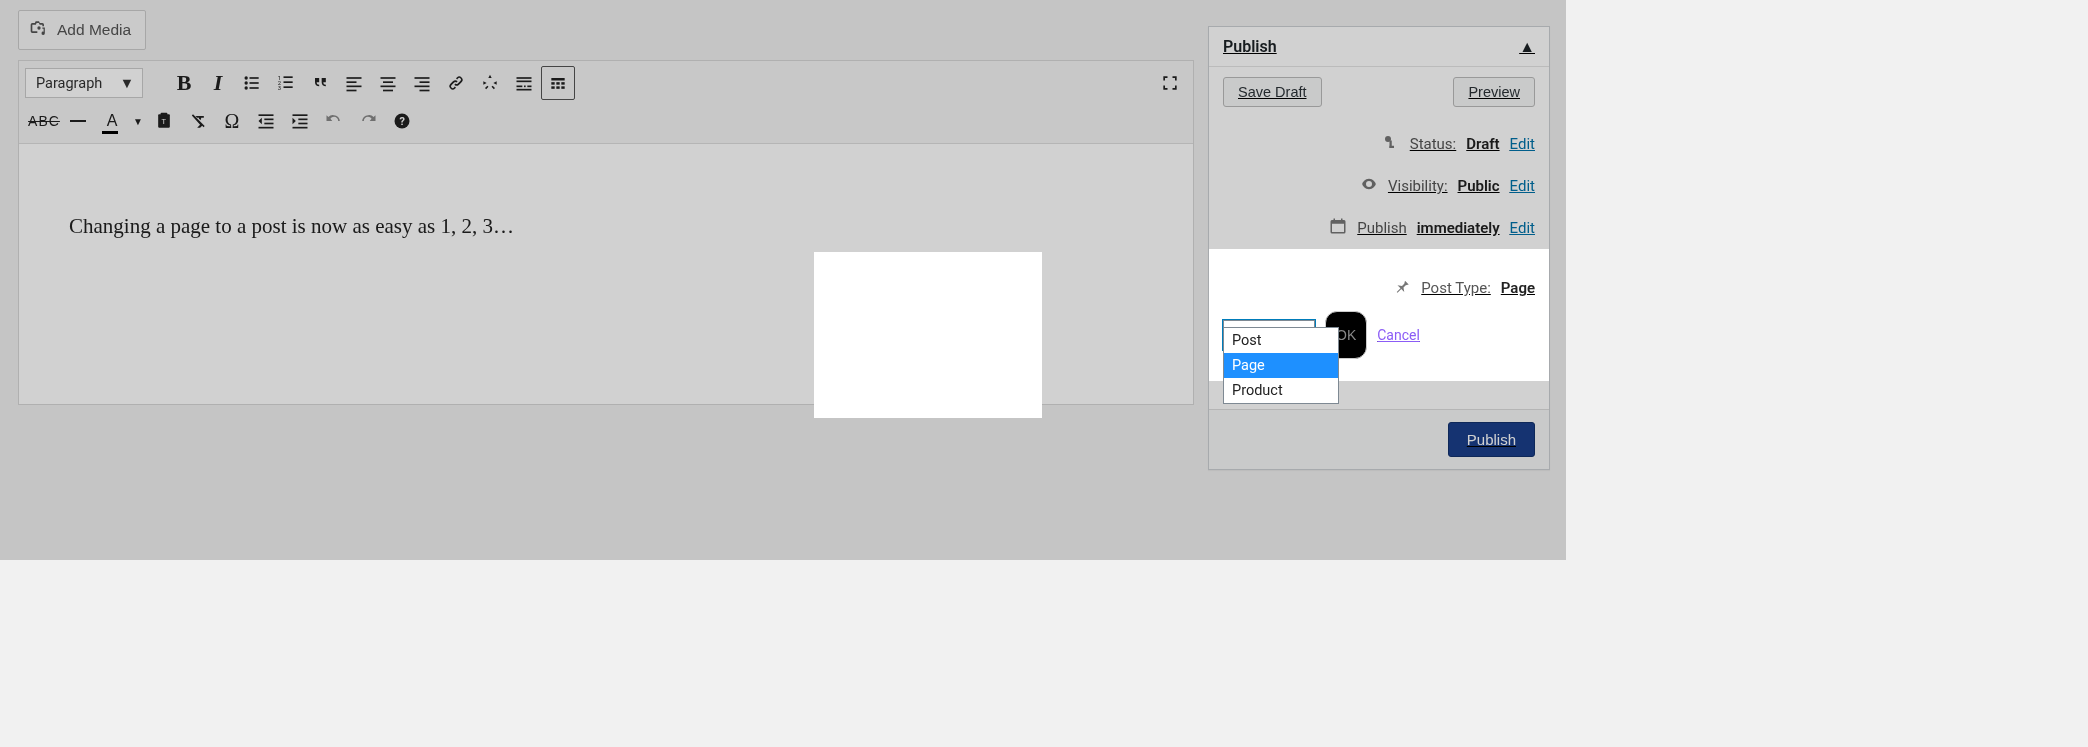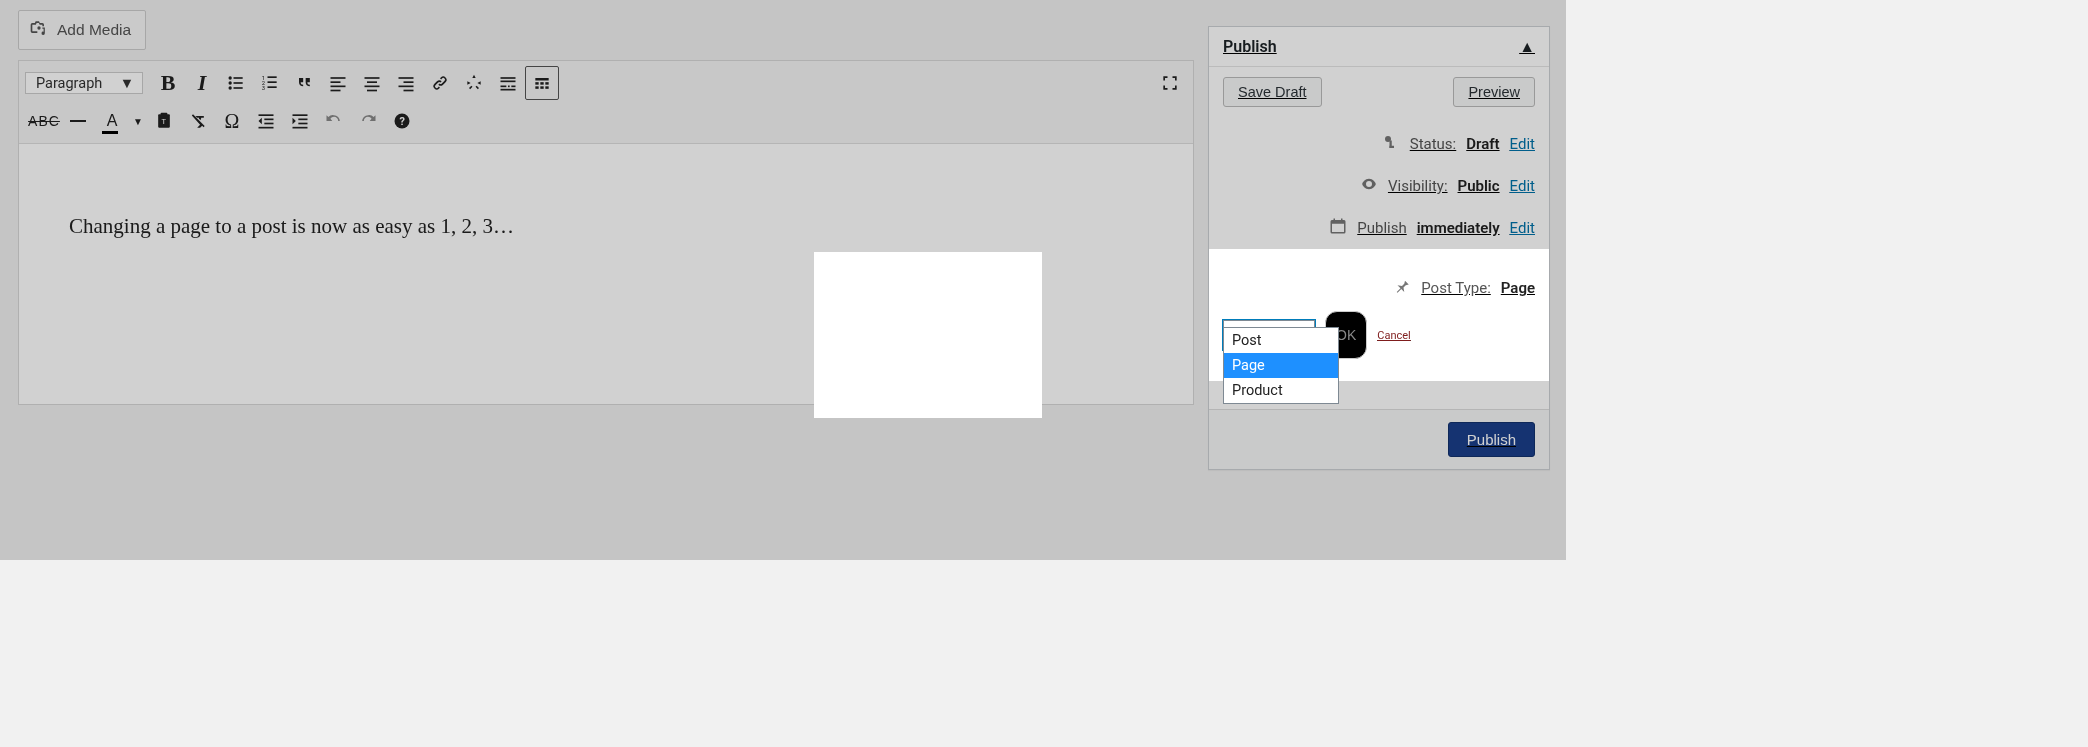--- a/index.html
+++ b/index.html
@@ -85,27 +85,27 @@
     display: flex;
     flex-wrap: wrap;
     align-items: center;
     row-gap: 4px;
   }
   .format-select {
     display: flex;
     align-items: center;
     justify-content: space-between;
     width: 118px;
-    height: 22px;
+    height: 30px;
     padding: 0 8px 0 10px;
     border: 1px solid #ccc;
     background: #fff;
     font-size: 14.5px;
     color: #333;
-    margin-right: 8px;
+    margin-right: 24px;
     cursor: pointer;
   }
   .toolbar-btn {
     width: 34px;
     height: 34px;
     display: inline-flex;
     align-items: center;
     justify-content: center;
     color: #222;
     cursor: pointer;
@@ -179,21 +179,21 @@
     display:flex; align-items:center; justify-content:space-between;
     width:92px; height:30px; padding:0 8px 0 10px;
     border:1px solid #7e8993; background:#fff; font-size:14.5px; color:#333;
     box-shadow: 0 0 0 1px #007cba;
     cursor:pointer;
   }
   .ok-btn {
     background:#000000; border:1px solid #ccc; color:#888;
     padding:15px 10px; font-size:14px; border-radius:12px;
   }
-  .cancel-link { color:#7f1d1d; text-decoration:underline; font-size:11px; cursor:pointer; }
+  .cancel-link { color:#8b5cf6; text-decoration:underline; font-size:14px; cursor:pointer; }
 
   .dropdown {
     position:absolute; left:14px; top:78px; width:116px;
     border:1px solid #7e8993; background:#fff; z-index:30;
   }
   .dropdown div {
     padding:4px 8px; font-size:14.5px; color:#222; cursor:pointer;
   }
   .dropdown div.selected { background:#1e90ff; color:#fff; }
 

